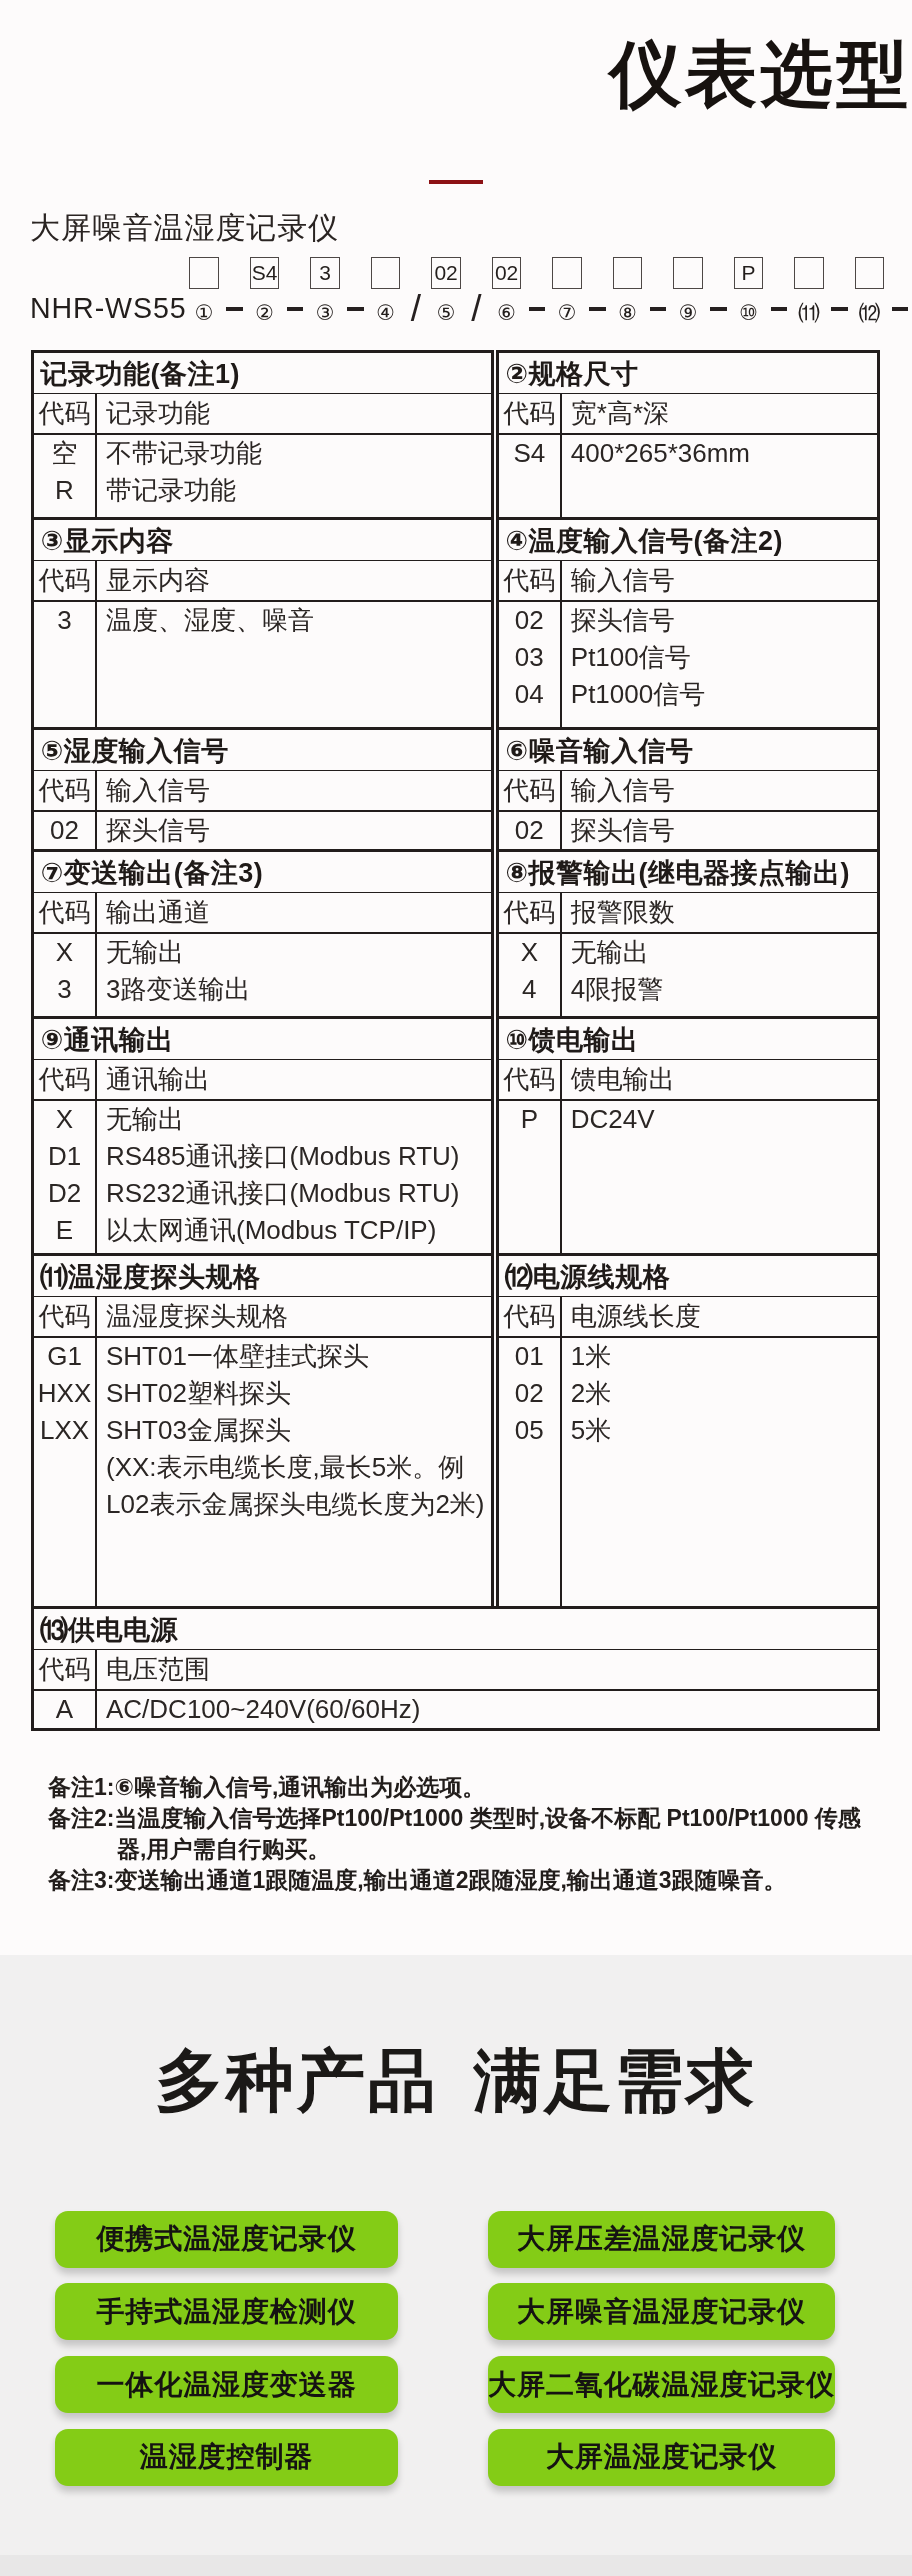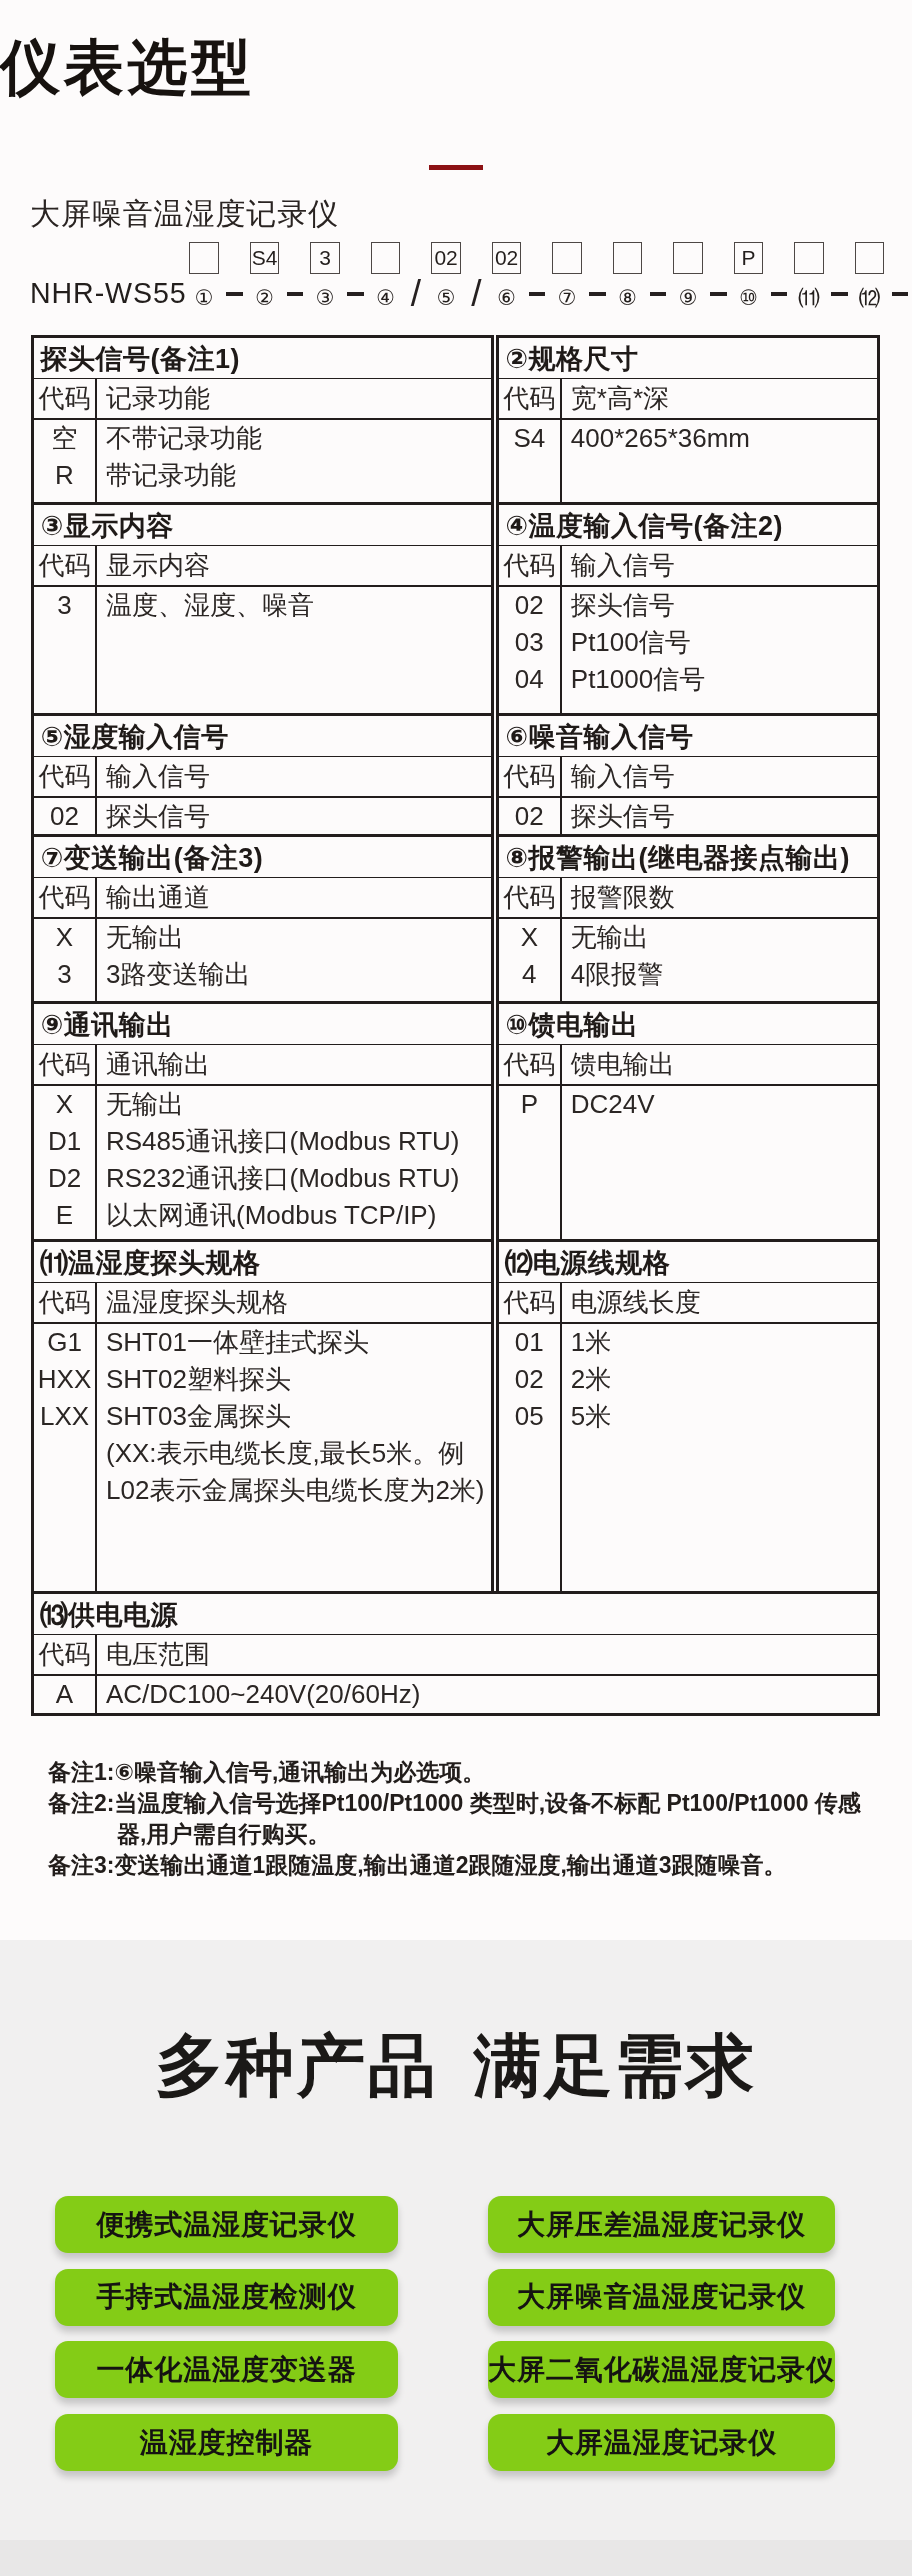--- a/index.html
+++ b/index.html
@@ -7,22 +7,22 @@
   body {
     width:912px; height:2576px; margin:0 auto; position:relative;
     font-family:"Liberation Sans","DejaVu Sans",sans-serif;
     color:#2b2624; overflow:hidden;
   }
   .top-area { background:#fdfbfb; padding-bottom:59px; }
   .bottom-area { background:#f1f0f0; height:600px; }
 
   
   .page-title {
-    padding-top:31px; text-align:left;
-    font-size:60px; font-weight:900; letter-spacing:3.7px;
+    padding-top:31px; text-align:right;
+    font-size:72px; font-weight:900; letter-spacing:3.7px;
     color:#17120f; line-height:1.22;
   }
   .accent-divider { width:54px; height:4.6px; margin:61px auto 0; background:#8c1114; }
 
   
   .subtitle { margin:24px 0 0 30px; font-size:30px; color:#2a2422; letter-spacing:0.9px; }
   .model-line { display:flex; align-items:flex-end; margin:7.4px 0 0 30px; }
   .model-prefix { font-size:28.6px; letter-spacing:0.9px; color:#231e1c; line-height:33px; flex:none; margin-right:2.8px; }
   .munit { flex:none; width:29.5px; display:flex; flex-direction:column; align-items:center; }
   .mbox {
@@ -167,21 +167,21 @@
       </div>
       <div class="msep">
         <span class="bar"></span>
       </div>
     </div>
 
   <div class="tables">
 
   <div class="band">
         <div class="section" style="min-height: 171px;">
-          <div class="sec-title">探头信号(备注1)</div>
+          <div class="sec-title">记录功能(备注1)</div>
           <div class="sec-body">
             <div class="srow head">
               <div class="scode">代码</div>
               <div class="sdesc">记录功能</div>
             </div>
             <div class="srow">
               <div class="scode">空</div>
               <div class="sdesc">
                 <span class="wrap">不带记录功能</span>
               </div>
@@ -446,21 +446,21 @@
         <div class="section" style="min-height: 125px;">
           <div class="sec-title">⒀供电电源</div>
           <div class="sec-body">
             <div class="srow head">
               <div class="scode">代码</div>
               <div class="sdesc">电压范围</div>
             </div>
             <div class="srow">
               <div class="scode">A</div>
               <div class="sdesc">
-                <span class="wrap">AC/DC100~240V(20/60Hz)</span>
+                <span class="wrap">AC/DC100~240V(60/60Hz)</span>
               </div>
             </div>
           </div>
         </div>
       </div>
     </div>
 
   <div class="notes">
 
   <div class="note">备注1:⑥噪音输入信号,通讯输出为必选项。</div>

